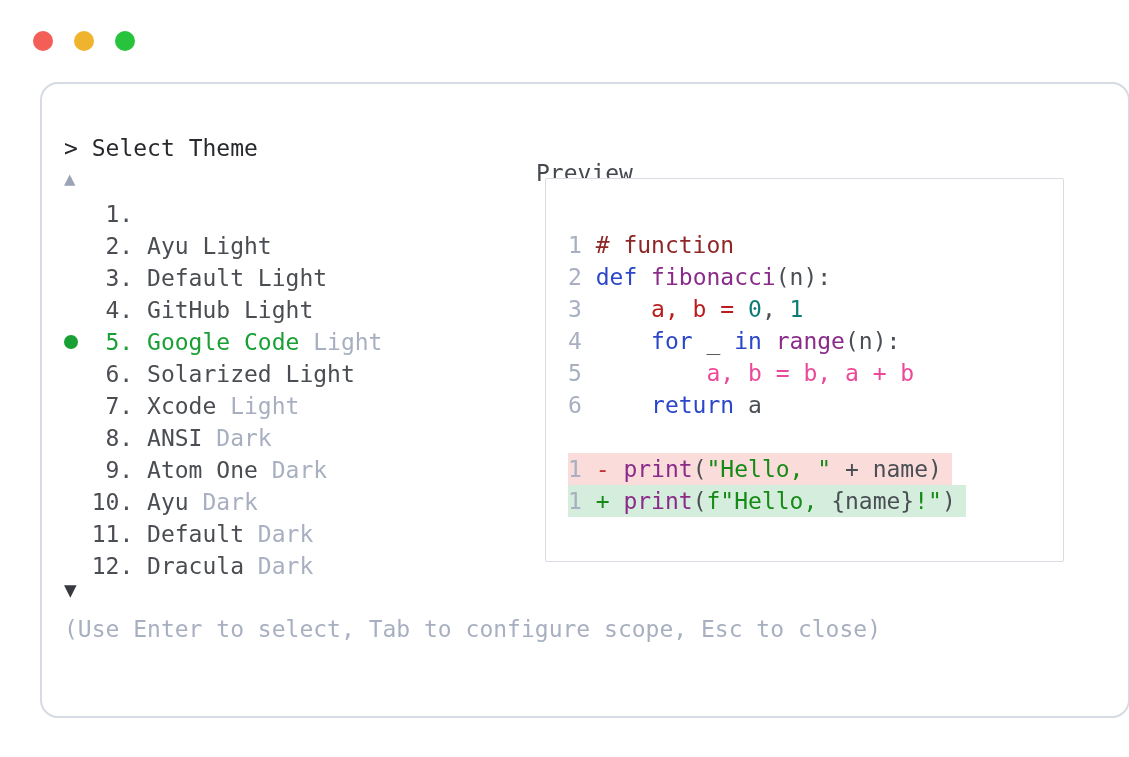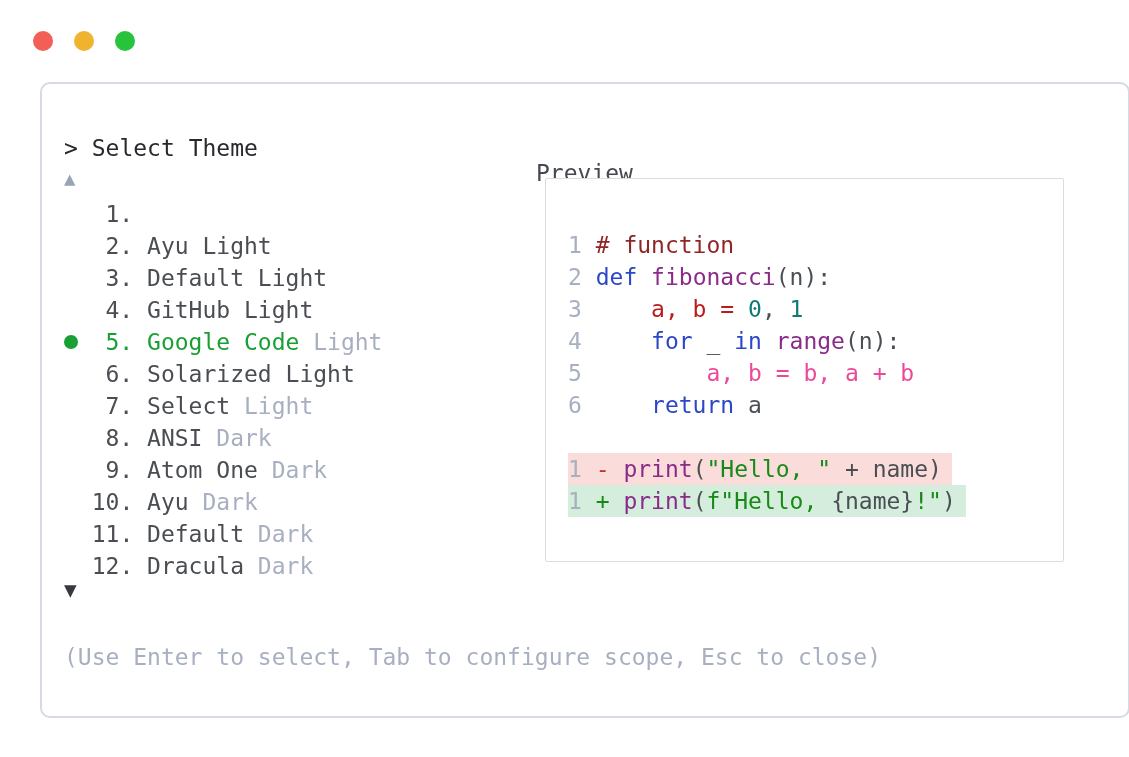--- a/index.html
+++ b/index.html
@@ -7,21 +7,21 @@
     position:relative; width:1129px; height:757px; background:#ffffff; overflow:hidden;
     font-family:"DejaVu Sans Mono","Liberation Mono",monospace;
   }
   
   .traffic { position:absolute; left:33px; top:31px; display:flex; gap:21px; }
   .dot { width:20px; height:20px; border-radius:50%; }
 
   
   .panel {
     position:absolute; left:40px; top:82px; width:1090px; height:636px;
-    border:2px solid #d6dae2; border-radius:10px; background:#ffffff; box-sizing:border-box;
+    border:2px solid #d6dae2; border-radius:18px; background:#ffffff; box-sizing:border-box;
   }
 
   .prompt {
     position:absolute; left:22px; top:50px; font-size:23px; line-height:28px;
     color:#27292d; white-space:pre;
   }
   .arrow { position:absolute; left:22px; font-size:19px; line-height:28px; }
   .arrow-up   { top:80px;  color:#9aa4b6; }
   .arrow-down { top:492px; color:#36393e; font-size:21px; }
 
@@ -31,21 +31,21 @@
   .cell-bullet { width:2ch; display:flex; align-items:center; }
   .sel-dot { width:14px; height:14px; border-radius:50%; }
   .cell-num { width:3ch; text-align:right; color:#4a4d52; }
   .cell-gap { width:1ch; }
   .cell-name { color:#4a4d52; }
   .cell-suffix { color:#a7afc0; margin-left:1ch; }
   .list-item.selected .cell-num,
   .list-item.selected .cell-name { color:#18a034; }
 
   .footer-hint {
-    position:absolute; left:22px; top:559px; font-size:23px; line-height:28px;
+    position:absolute; left:22px; top:531px; font-size:23px; line-height:28px;
     color:#a7afc0; white-space:pre;
   }
 
   
   .preview-label {
     position:absolute; left:494px; top:50px; font-size:23px; line-height:28px; color:#45494f;margin-top:25px;
   }
   .preview-box {
     position:absolute; left:503px; top:94px; width:519px; height:384px;
     border:1.5px solid #d9dce2; border-radius:2px; background:#ffffff; box-sizing:border-box;
@@ -75,21 +75,21 @@
 
     <div class="arrow arrow-up">▲</div>
 
     <div class="theme-list">
         <div class="list-item"><span class="cell-bullet"></span><span class="cell-num">1.</span><span class="cell-gap"></span></div>
         <div class="list-item"><span class="cell-bullet"></span><span class="cell-num">2.</span><span class="cell-gap"></span><span class="cell-name">Ayu Light</span></div>
         <div class="list-item"><span class="cell-bullet"></span><span class="cell-num">3.</span><span class="cell-gap"></span><span class="cell-name">Default Light</span></div>
         <div class="list-item"><span class="cell-bullet"></span><span class="cell-num">4.</span><span class="cell-gap"></span><span class="cell-name">GitHub Light</span></div>
         <div class="list-item selected"><span class="cell-bullet"><span class="sel-dot" style="background: rgb(24, 160, 52);"></span></span><span class="cell-num">5.</span><span class="cell-gap"></span><span class="cell-name">Google Code</span><span class="cell-suffix">Light</span></div>
         <div class="list-item"><span class="cell-bullet"></span><span class="cell-num">6.</span><span class="cell-gap"></span><span class="cell-name">Solarized Light</span></div>
-        <div class="list-item"><span class="cell-bullet"></span><span class="cell-num">7.</span><span class="cell-gap"></span><span class="cell-name">Select</span><span class="cell-suffix">Light</span></div>
+        <div class="list-item"><span class="cell-bullet"></span><span class="cell-num">7.</span><span class="cell-gap"></span><span class="cell-name">Xcode</span><span class="cell-suffix">Light</span></div>
         <div class="list-item"><span class="cell-bullet"></span><span class="cell-num">8.</span><span class="cell-gap"></span><span class="cell-name">ANSI</span><span class="cell-suffix">Dark</span></div>
         <div class="list-item"><span class="cell-bullet"></span><span class="cell-num">9.</span><span class="cell-gap"></span><span class="cell-name">Atom One</span><span class="cell-suffix">Dark</span></div>
         <div class="list-item"><span class="cell-bullet"></span><span class="cell-num">10.</span><span class="cell-gap"></span><span class="cell-name">Ayu</span><span class="cell-suffix">Dark</span></div>
         <div class="list-item"><span class="cell-bullet"></span><span class="cell-num">11.</span><span class="cell-gap"></span><span class="cell-name">Default</span><span class="cell-suffix">Dark</span></div>
         <div class="list-item"><span class="cell-bullet"></span><span class="cell-num">12.</span><span class="cell-gap"></span><span class="cell-name">Dracula</span><span class="cell-suffix">Dark</span></div>
       </div>
 
     <div class="arrow arrow-down">▼</div>
 
     <div class="footer-hint">(Use Enter to select, Tab to configure scope, Esc to close)</div>

